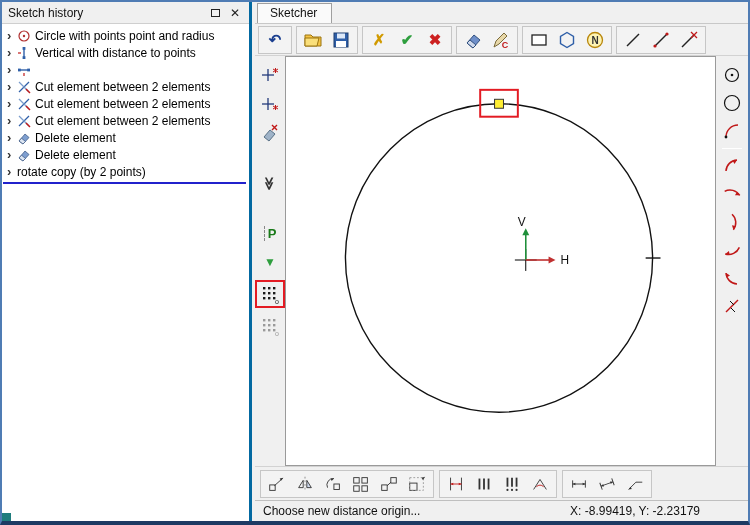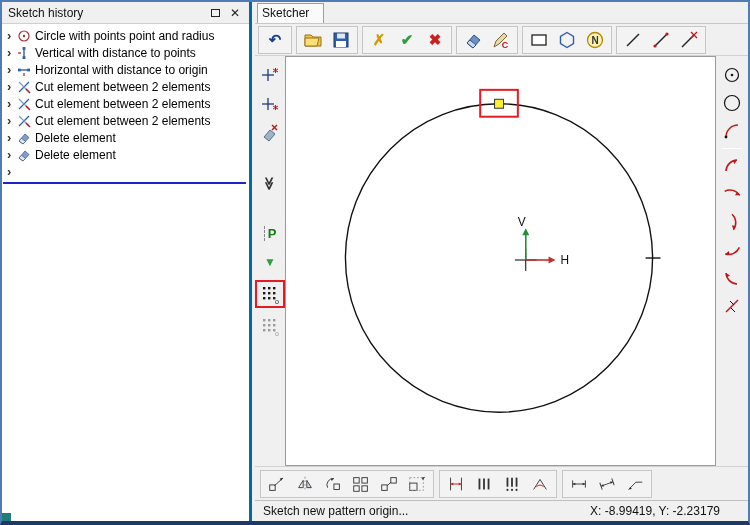--- a/index.html
+++ b/index.html
@@ -25,21 +25,21 @@
   .history-list { flex: 1; background: #fff; padding-top: 3px; overflow: hidden; }
   .history-row { display: flex; align-items: center; height: 17px; padding-left: 5px; font-size: 12px; color: #000; }
   .chev { width: 10px; color: #333; font-size: 13px; line-height: 1; font-weight: bold; flex: 0 0 10px; }
   .hicon { width: 15px; height: 15px; flex: 0 0 15px; margin-right: 3px; display: flex; align-items: center; }
   .hicon svg { width: 14px; height: 14px; }
   .hlabel { white-space: nowrap; }
   .history-divider { height: 2px; background: #2121cc; margin: 2px 3px 0 1px; }
   
   .right-panel { position: absolute; left: 253px; top: 0; right: 0; bottom: 0; display: flex; flex-direction: column; background: #f0f0f0; }
   .tabbar { height: 22px; flex: 0 0 22px; display: flex; align-items: flex-end; padding-left: 2px; background: #f0f0f0; border-bottom: 1px solid #c8c8c8; }
-  .tab { padding: 2px 14px 3px 4px; font-size: 12px; color: #111; background: #fafafa; border: 1px solid #9f9f9f; border-bottom: none; }
+  .tab { padding: 2px 14px 3px 12px; font-size: 12px; color: #111; background: #fafafa; border: 1px solid #9f9f9f; border-bottom: none; }
   .toolbar-top { height: 32px; flex: 0 0 32px; display: flex; align-items: center; padding: 2px 3px; gap: 4px; background: #f0f0f0; border-bottom: 1px solid #d2d2d2; }
   .toolbar-bottom { height: 34px; flex: 0 0 34px; display: flex; align-items: center; padding: 2px 5px; gap: 5px; background: #f0f0f0; border-top: 1px solid #d2d2d2; }
   .tgroup { display: flex; align-items: center; gap: 2px; padding: 1px 3px; border: 1px solid #c6c6c6; background: #f3f3f3; }
   .tbtn { width: 26px; height: 24px; display: flex; align-items: center; justify-content: center; cursor: default; }
   .tbtn svg { width: 20px; height: 20px; }
   .g { font-size: 15px; font-weight: bold; line-height: 1; }
   .g-undo { color: #1b3f8f; }
   .g-discard { color: #d19a00; }
   .g-accept { color: #2e9e3e; }
   .g-cancel { color: #cc2020; }
@@ -50,21 +50,21 @@
   .sbtn svg { width: 20px; height: 20px; }
   .strip-spacer { height: 14px; }
   .hsep { width: 20px; height: 1px; background: #b8b8b8; border-bottom: 1px solid #fff; }
   .red-box { border: 2px solid #e31b23; padding: 1px; display: flex; }
   .collapse-glyph { display: inline-block; transform: rotate(90deg); font-size: 13px; color: #333; font-weight: bold; }
   .p-glyph { font-size: 13px; font-weight: bold; color: #1a7a1a; border-left: 1px dashed #888; padding-left: 3px; }
   .tri-glyph { font-size: 12px; color: #2e9e3e; }
   .canvas { flex: 1; background: #fff; border: 1px solid #9a9a9a; position: relative; min-width: 0; }
   .canvas svg { width: 100%; height: 100%; display: block; }
   .statusbar { height: 21px; flex: 0 0 21px; display: flex; align-items: center; background: #f0f0f0; border-top: 1px solid #bfbfbf; font-size: 12px; color: #111; padding: 0 8px; }
-  .status-coords { margin-left: auto; margin-right: 20px; white-space: nowrap; }
+  .status-coords { margin-left: auto; margin-right: 40px; white-space: nowrap; }
   .resize-grip { position: absolute; left: 0; bottom: 0; width: 9px; height: 8px; background: #1f7d7d; }
 </style>
 </head>
 <body>
 
 <div class="window">
 
   <div class="left-panel">
     <div class="panel-titlebar">
       <span class="panel-title">Sketch history</span>
@@ -104,21 +104,20 @@
       <div class="history-row">
         <span class="chev">›</span>
         <span class="hicon">
           <svg viewBox="0 0 14 14">
               <line x1="2" y1="7" x2="12" y2="7" stroke="#2f5fa8" stroke-width="1.4"></line>
               <rect x="1" y="5.6" width="2.8" height="2.8" fill="#2f5fa8"></rect>
               <rect x="10.2" y="5.6" width="2.8" height="2.8" fill="#2f5fa8"></rect>
               <line x1="7" y1="10" x2="7" y2="13" stroke="#c01818" stroke-width="1.2"></line>
             </svg>
         </span>
-        <span class="hlabel">Horizontal with distance to origin</span>
       </div>
 
       <div class="history-row">
         <span class="chev">›</span>
         <span class="hicon">
           <svg viewBox="0 0 14 14">
               <line x1="2" y1="12" x2="12" y2="2" stroke="#2f5fa8" stroke-width="1.3"></line>
               <line x1="2" y1="2" x2="12" y2="12" stroke="#7a9ccc" stroke-width="1.3"></line>
               <line x1="9" y1="9" x2="13" y2="13" stroke="#c01818" stroke-width="1.4"></line>
             </svg>
@@ -167,20 +166,21 @@
           <svg viewBox="0 0 14 14">
               <path d="M2 10 L8 3 L12 6.5 L6 13 Z" fill="#7f9fd0" stroke="#44608a" stroke-width="0.8"></path>
               <path d="M2 10 L4.5 7.2 L8.5 10.5 L6 13 Z" fill="#dde6f2" stroke="#44608a" stroke-width="0.8"></path>
             </svg>
         </span>
         <span class="hlabel">Delete element</span>
       </div>
 
       <div class="history-row">
         <span class="chev">›</span>
+        <span class="hlabel">rotate copy (by 2 points)</span>
       </div>
 
       <div class="history-divider"></div>
     </div>
   </div>
 
   <div class="right-panel">
 
     <div class="tabbar">
       <div class="tab">Sketcher</div>
@@ -543,19 +543,19 @@
           <svg viewBox="0 0 22 20">
               <line x1="4" y1="16" x2="12" y2="8" stroke="#333333"></line>
               <line x1="12" y1="8" x2="19" y2="8" stroke="#333333"></line>
               <path d="M4 16 l3.5 -0.5 -1.5 -2.5 z" fill="#333333"></path>
             </svg>
         </div>
       </div>
     </div>
 
     <div class="statusbar">
-      <span class="status-msg">Sketch new pattern origin...</span>
+      <span class="status-msg">Choose new distance origin...</span>
       <span class="status-coords">X: -8.99419, Y: -2.23179</span>
     </div>
   </div>
 
   <div class="resize-grip"></div>
 </div>
 
 </body></html>

